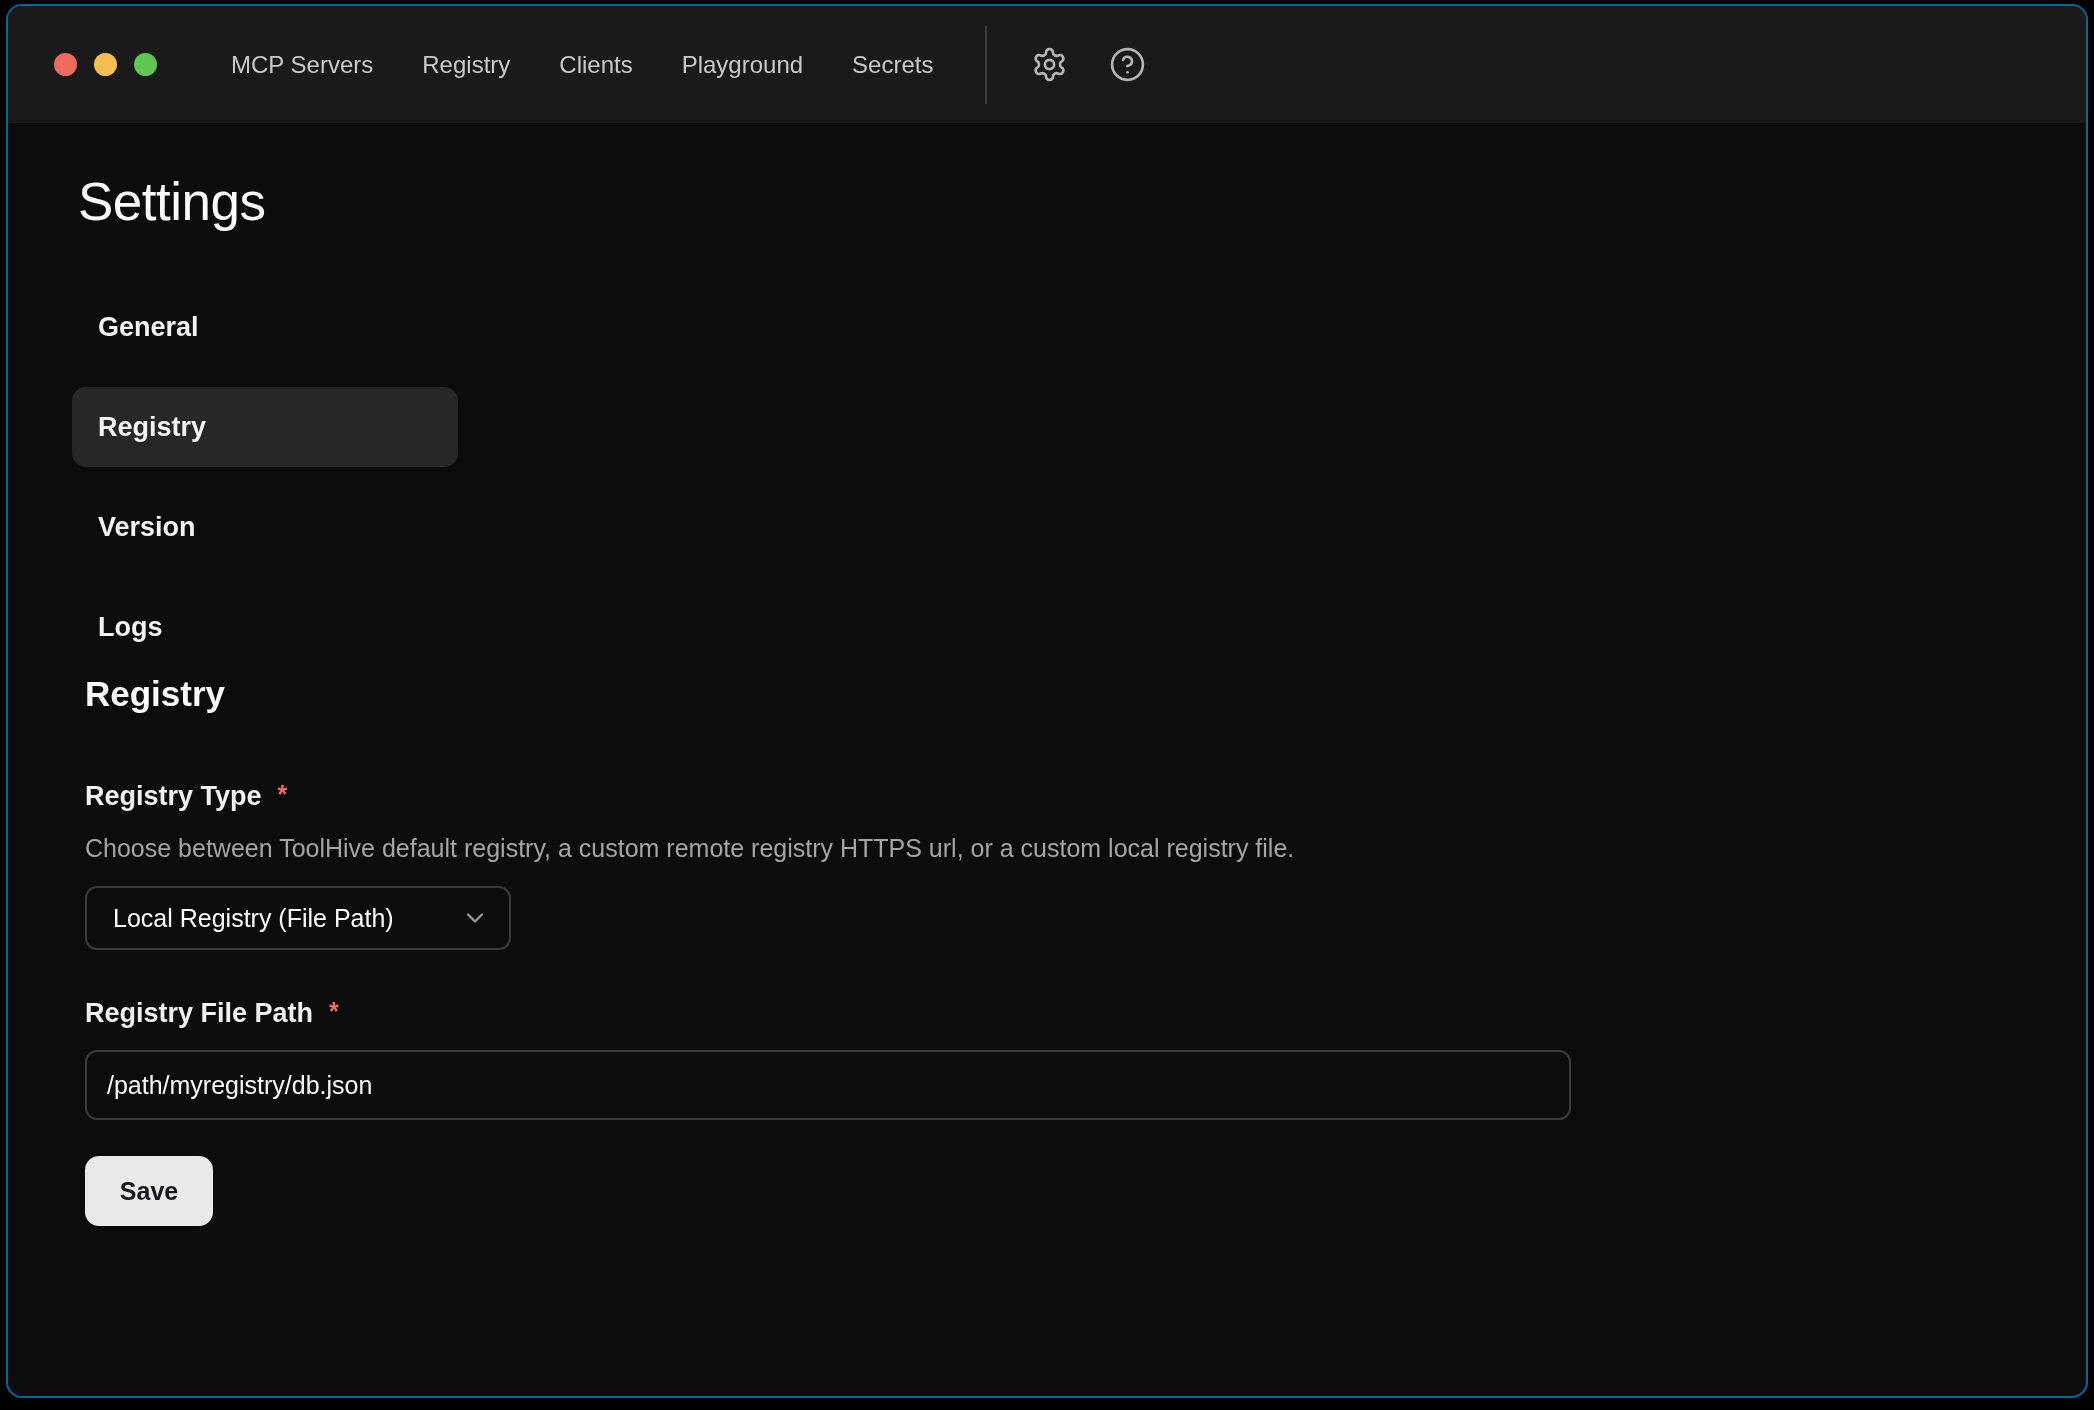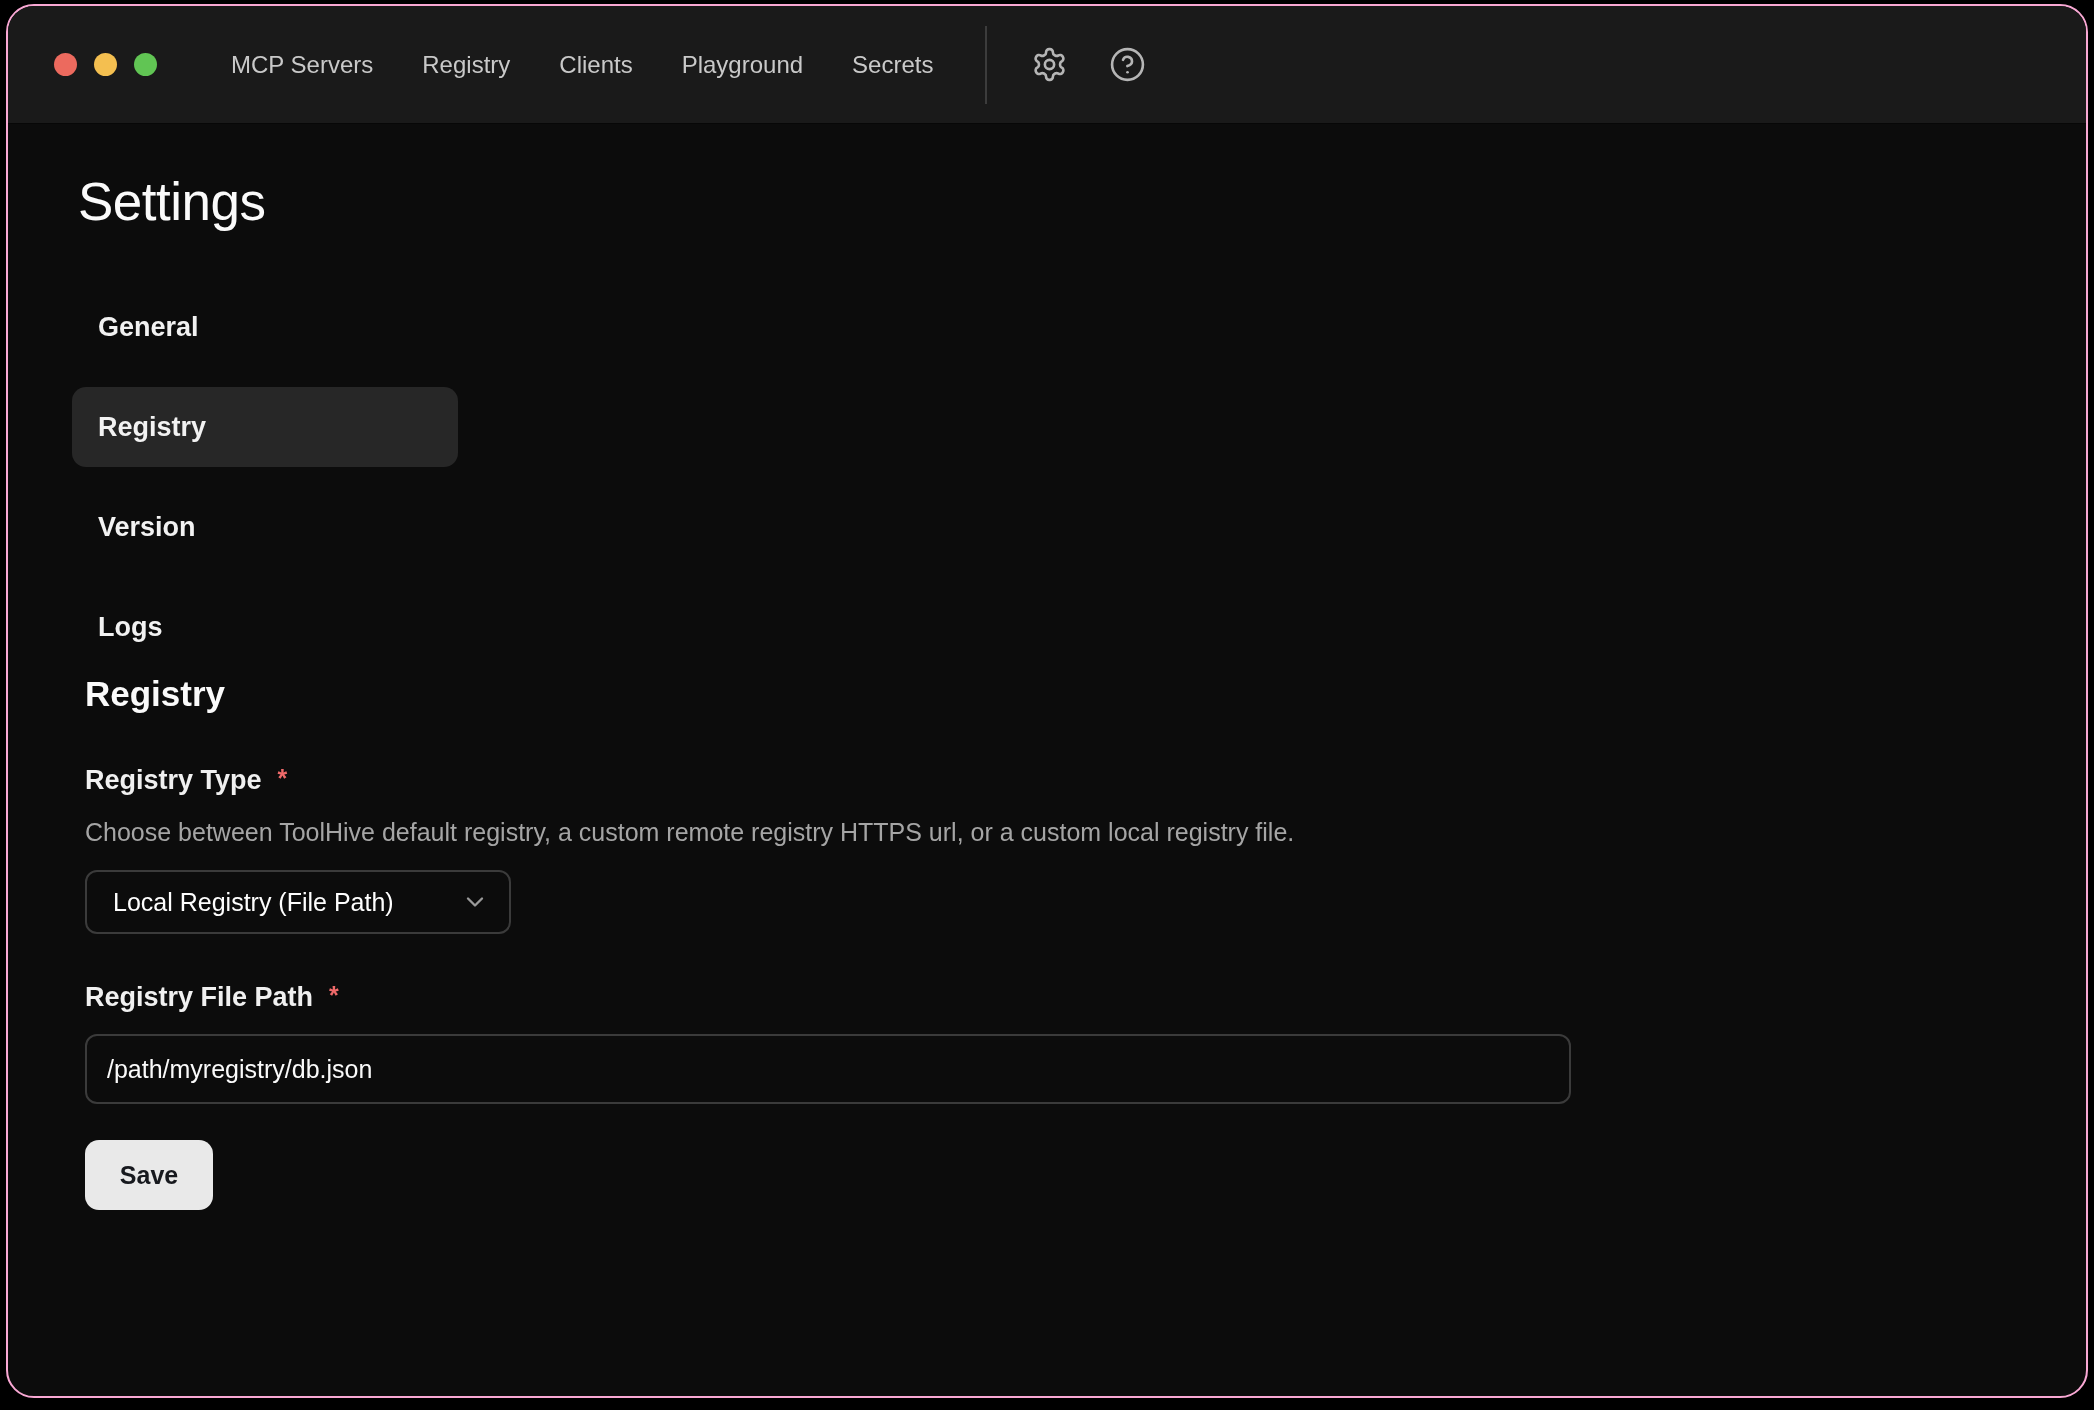--- a/index.html
+++ b/index.html
@@ -7,22 +7,22 @@
     width: 2094px; height: 1410px;
     background: #000;
     font-family: "Liberation Sans", sans-serif;
     overflow: hidden;
   }
   .window {
     position: absolute;
     left: 6px; top: 4px;
     width: 2082px; height: 1394px;
     background: #0c0c0c;
-    border: 2px solid #f9a8d4;
-    border-radius: 28px;
+    border: 2px solid #0369a1;
+    border-radius: 16px;
     overflow: hidden;
   }
   
   .titlebar {
     height: 118px;
     background: #1a1a1a;
     border-bottom: 1px solid #070707;
     display: flex;
     align-items: center;
     padding-left: 46px;
@@ -98,21 +98,21 @@
   }
   .field-label {
     display: flex;
     align-items: flex-start;
     gap: 16px;
     font-size: 27px;
     line-height: 34px;
     font-weight: 600;
     color: #f0f0f0;
   }
-  .field-label.first { margin-top: 48px; }
+  .field-label.first { margin-top: 64px; }
   .field-label.second { margin-top: 46px; }
   .required { color: #ef6a6a; font-size: 25px; line-height: 30px; }
   .field-desc {
     margin-top: 20px;
     font-size: 25px;
     line-height: 31px;
     color: #a5a5a5;
   }
   .select-box {
     margin-top: 22px;

